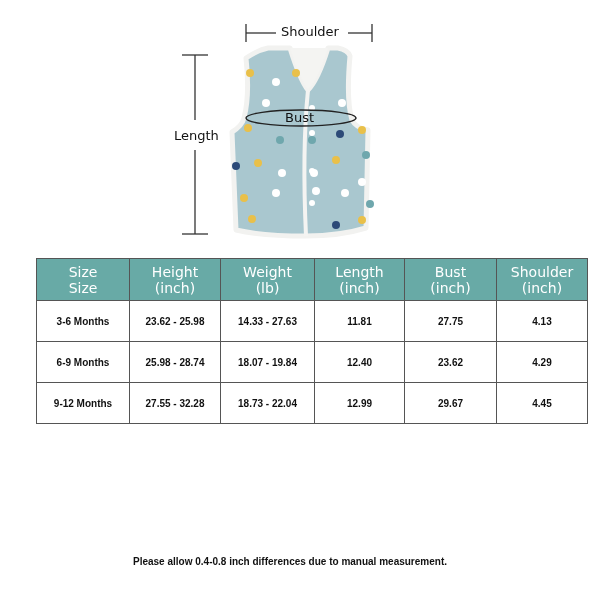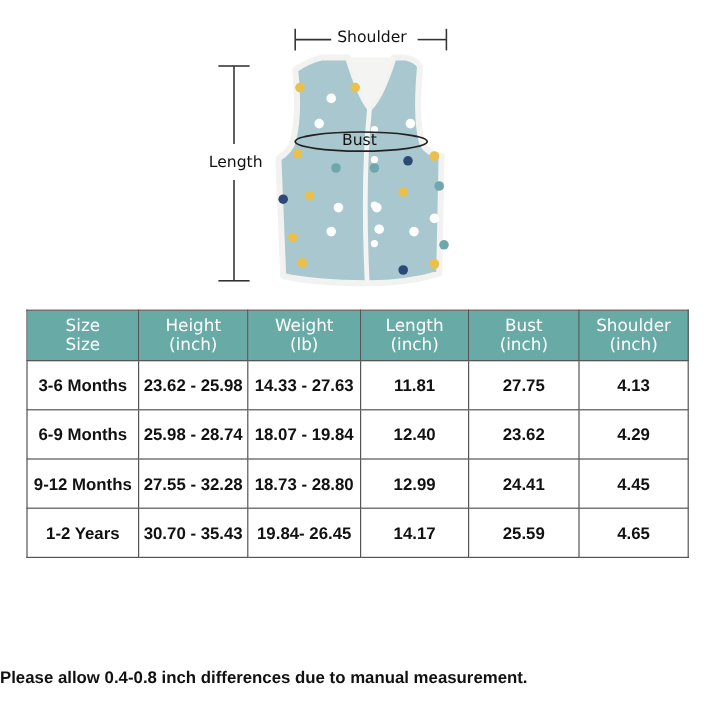--- a/index.html
+++ b/index.html
@@ -1,35 +1,35 @@
 <!DOCTYPE html>
 <html><head>
 <meta charset="utf-8">
 <style>
   html, body { margin: 0; padding: 0; background: #ffffff; }
   body { width: 600px; height: 600px; position: relative; overflow: hidden; font-family: "Liberation Sans", sans-serif; }
   .diagram { position: absolute; left: 0; top: 0; width: 600px; height: 250px; }
   .lbl { position: absolute; font-family: "DejaVu Sans", sans-serif; font-size: 13px; color: #111; }
   .size-table {
-    position: absolute; left: 22px; top: 258px; width: 551px;
+    position: absolute; left: 36px; top: 258px; width: 551px;
     border-collapse: collapse; table-layout: fixed; padding-left: 24px;
   }
   .size-table th, .size-table td {
     border: 1px solid #555; text-align: center; padding: 0;
   }
   .size-table th {
     background: #68aaa6; color: #ffffff; font-family: "DejaVu Sans", sans-serif;
     font-weight: normal; font-size: 14px; line-height: 16px; height: 41px;
   }
   .size-table td {
-    font-weight: bold; font-size: 14px; color: #111; height: 40px;
+    font-weight: bold; font-size: 10px; color: #111; height: 40px;
   }
   .note {
-    position: absolute; left: 0; width: 580px; top: 556px; 
-    font-size: 14px; font-weight: bold; color: #111;
+    position: absolute; left: 0; width: 580px; top: 556px; text-align: center;
+    font-size: 10px; font-weight: bold; color: #111;
   }
 </style>
 </head>
 <body>
 
 <div class="diagram">
   <svg width="600" height="250" viewBox="0 0 600 250">
 
     <g stroke="#333" stroke-width="1.3">
       <line x1="246" y1="24" x2="246" y2="42"></line>
@@ -140,29 +140,21 @@
       <td>6-9 Months</td>
       <td>25.98 - 28.74</td>
       <td>18.07 - 19.84</td>
       <td>12.40</td>
       <td>23.62</td>
       <td>4.29</td>
     </tr>
     <tr>
       <td>9-12 Months</td>
       <td>27.55 - 32.28</td>
-      <td>18.73 - 28.80</td>
+      <td>18.73 - 22.04</td>
       <td>12.99</td>
-      <td>24.41</td>
+      <td>29.67</td>
       <td>4.45</td>
-    </tr>
-    <tr>
-      <td>1-2 Years</td>
-      <td>30.70 - 35.43</td>
-      <td>19.84- 26.45</td>
-      <td>14.17</td>
-      <td>25.59</td>
-      <td>4.65</td>
     </tr>
   </tbody>
 </table>
 
 <div class="note">Please allow 0.4-0.8 inch differences due to manual measurement.</div>
 
 </body></html>

